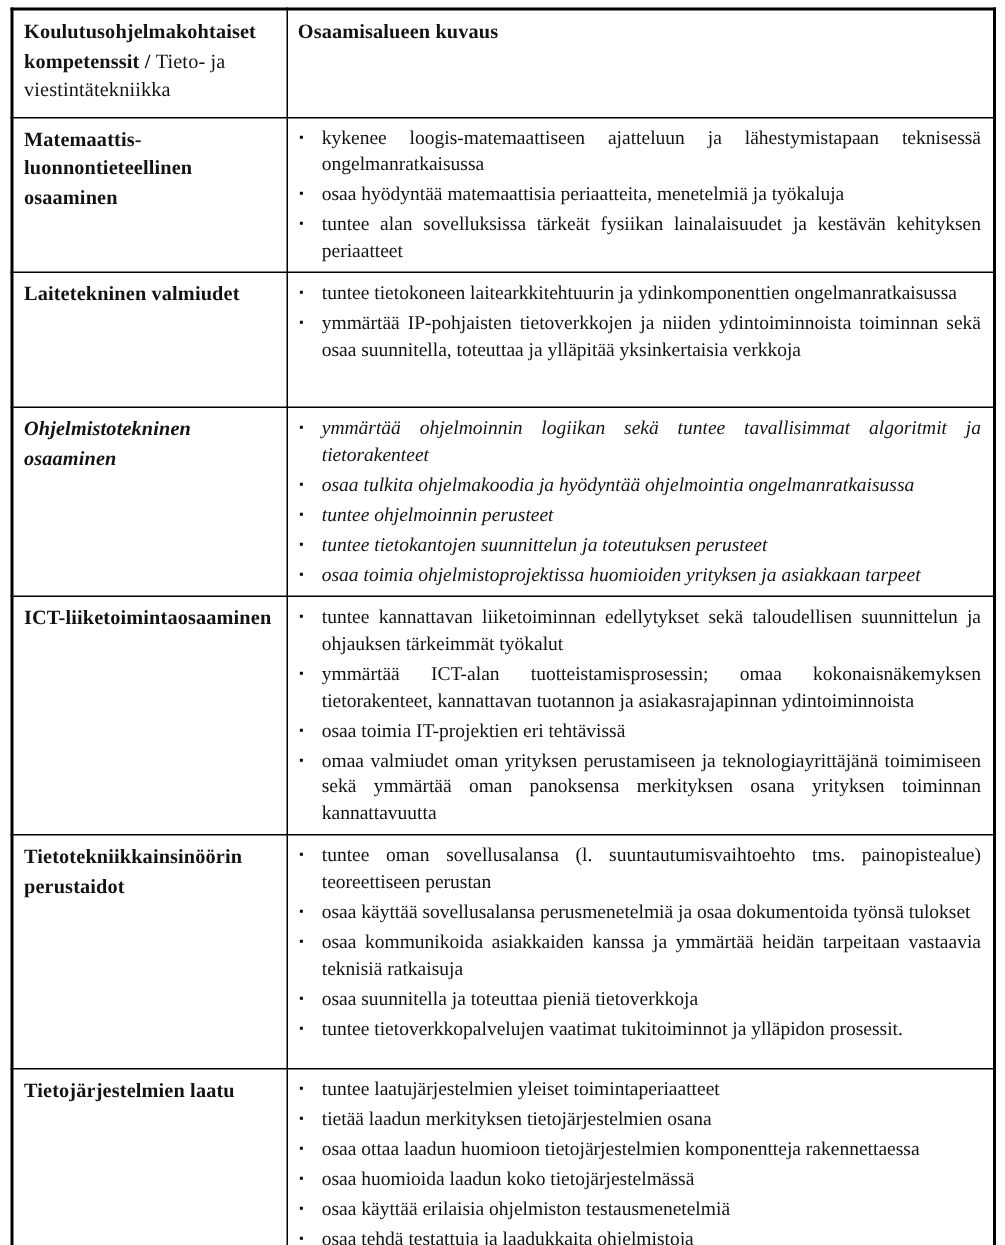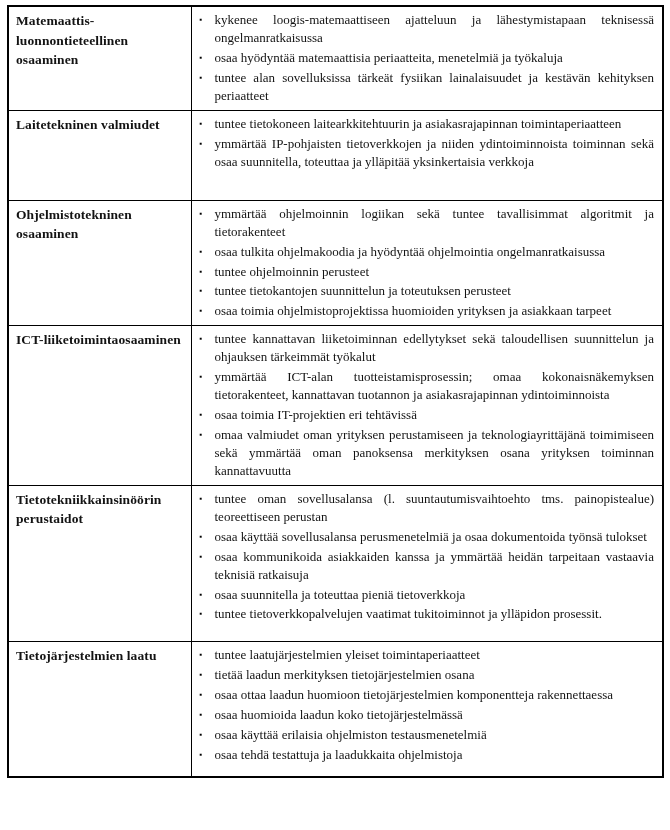--- a/index.html
+++ b/index.html
@@ -60,36 +60,45 @@
     padding-left: 1px;
   }
   .bullet-item .bullet-text {
     flex: 1;
     text-align: justify;
   }
   
   tr.rh-header td { height: 72px; }
   tr.rh-0 td { height: 90px; }
   tr.rh-1 td { height: 90px; }
-  tr.rh-2 td { height: 122px; }
+  tr.rh-2 td { height: 122px; font-style: italic; }
   tr.rh-3 td { height: 152px; }
   tr.rh-4 td { height: 156px; }
   tr.rh-5 td { height: 136px; }
 </style>
 </head>
 <body>
 
 <div class="sheet">
   <table class="competence-table">
     <colgroup>
         <col class="c-comp">
         <col class="c-desc">
       </colgroup>
 
     <tbody>
+        <tr class="rh-header">
+      <td class="comp-cell">
+        <span>Koulutusohjelmakohtaiset kompetenssit /</span>
+        <span class="regular-part">Tieto- ja viestintätekniikka</span>
+      </td>
+      <td class="comp-cell">
+        <span>Osaamisalueen kuvaus</span>
+      </td>
+    </tr>
 
     <tr class="rh-0">
       <td class="comp-cell">
         <span>Matemaattis-luonnontieteellinen osaaminen</span>
       </td>
       <td class="desc-cell">
         <div class="bullet-item">
           <span class="bullet-mark">▪</span>
           <span class="bullet-text">kykenee loogis-matemaattiseen ajatteluun ja lähestymistapaan teknisessä ongelmanratkaisussa</span>
         </div>
@@ -104,21 +113,21 @@
       </td>
     </tr>
 
     <tr class="rh-1">
       <td class="comp-cell">
         <span>Laitetekninen valmiudet</span>
       </td>
       <td class="desc-cell">
         <div class="bullet-item">
           <span class="bullet-mark">▪</span>
-          <span class="bullet-text">tuntee tietokoneen laitearkkitehtuurin ja asiakasrajapinnan toimintaperiaatteen</span>
+          <span class="bullet-text">tuntee tietokoneen laitearkkitehtuurin ja ydinkomponenttien ongelmanratkaisussa</span>
         </div>
         <div class="bullet-item">
           <span class="bullet-mark">▪</span>
           <span class="bullet-text">ymmärtää IP-pohjaisten tietoverkkojen ja niiden ydintoiminnoista toiminnan sekä osaa suunnitella, toteuttaa ja ylläpitää yksinkertaisia verkkoja</span>
         </div>
       </td>
     </tr>
 
     <tr class="rh-2">
       <td class="comp-cell">

